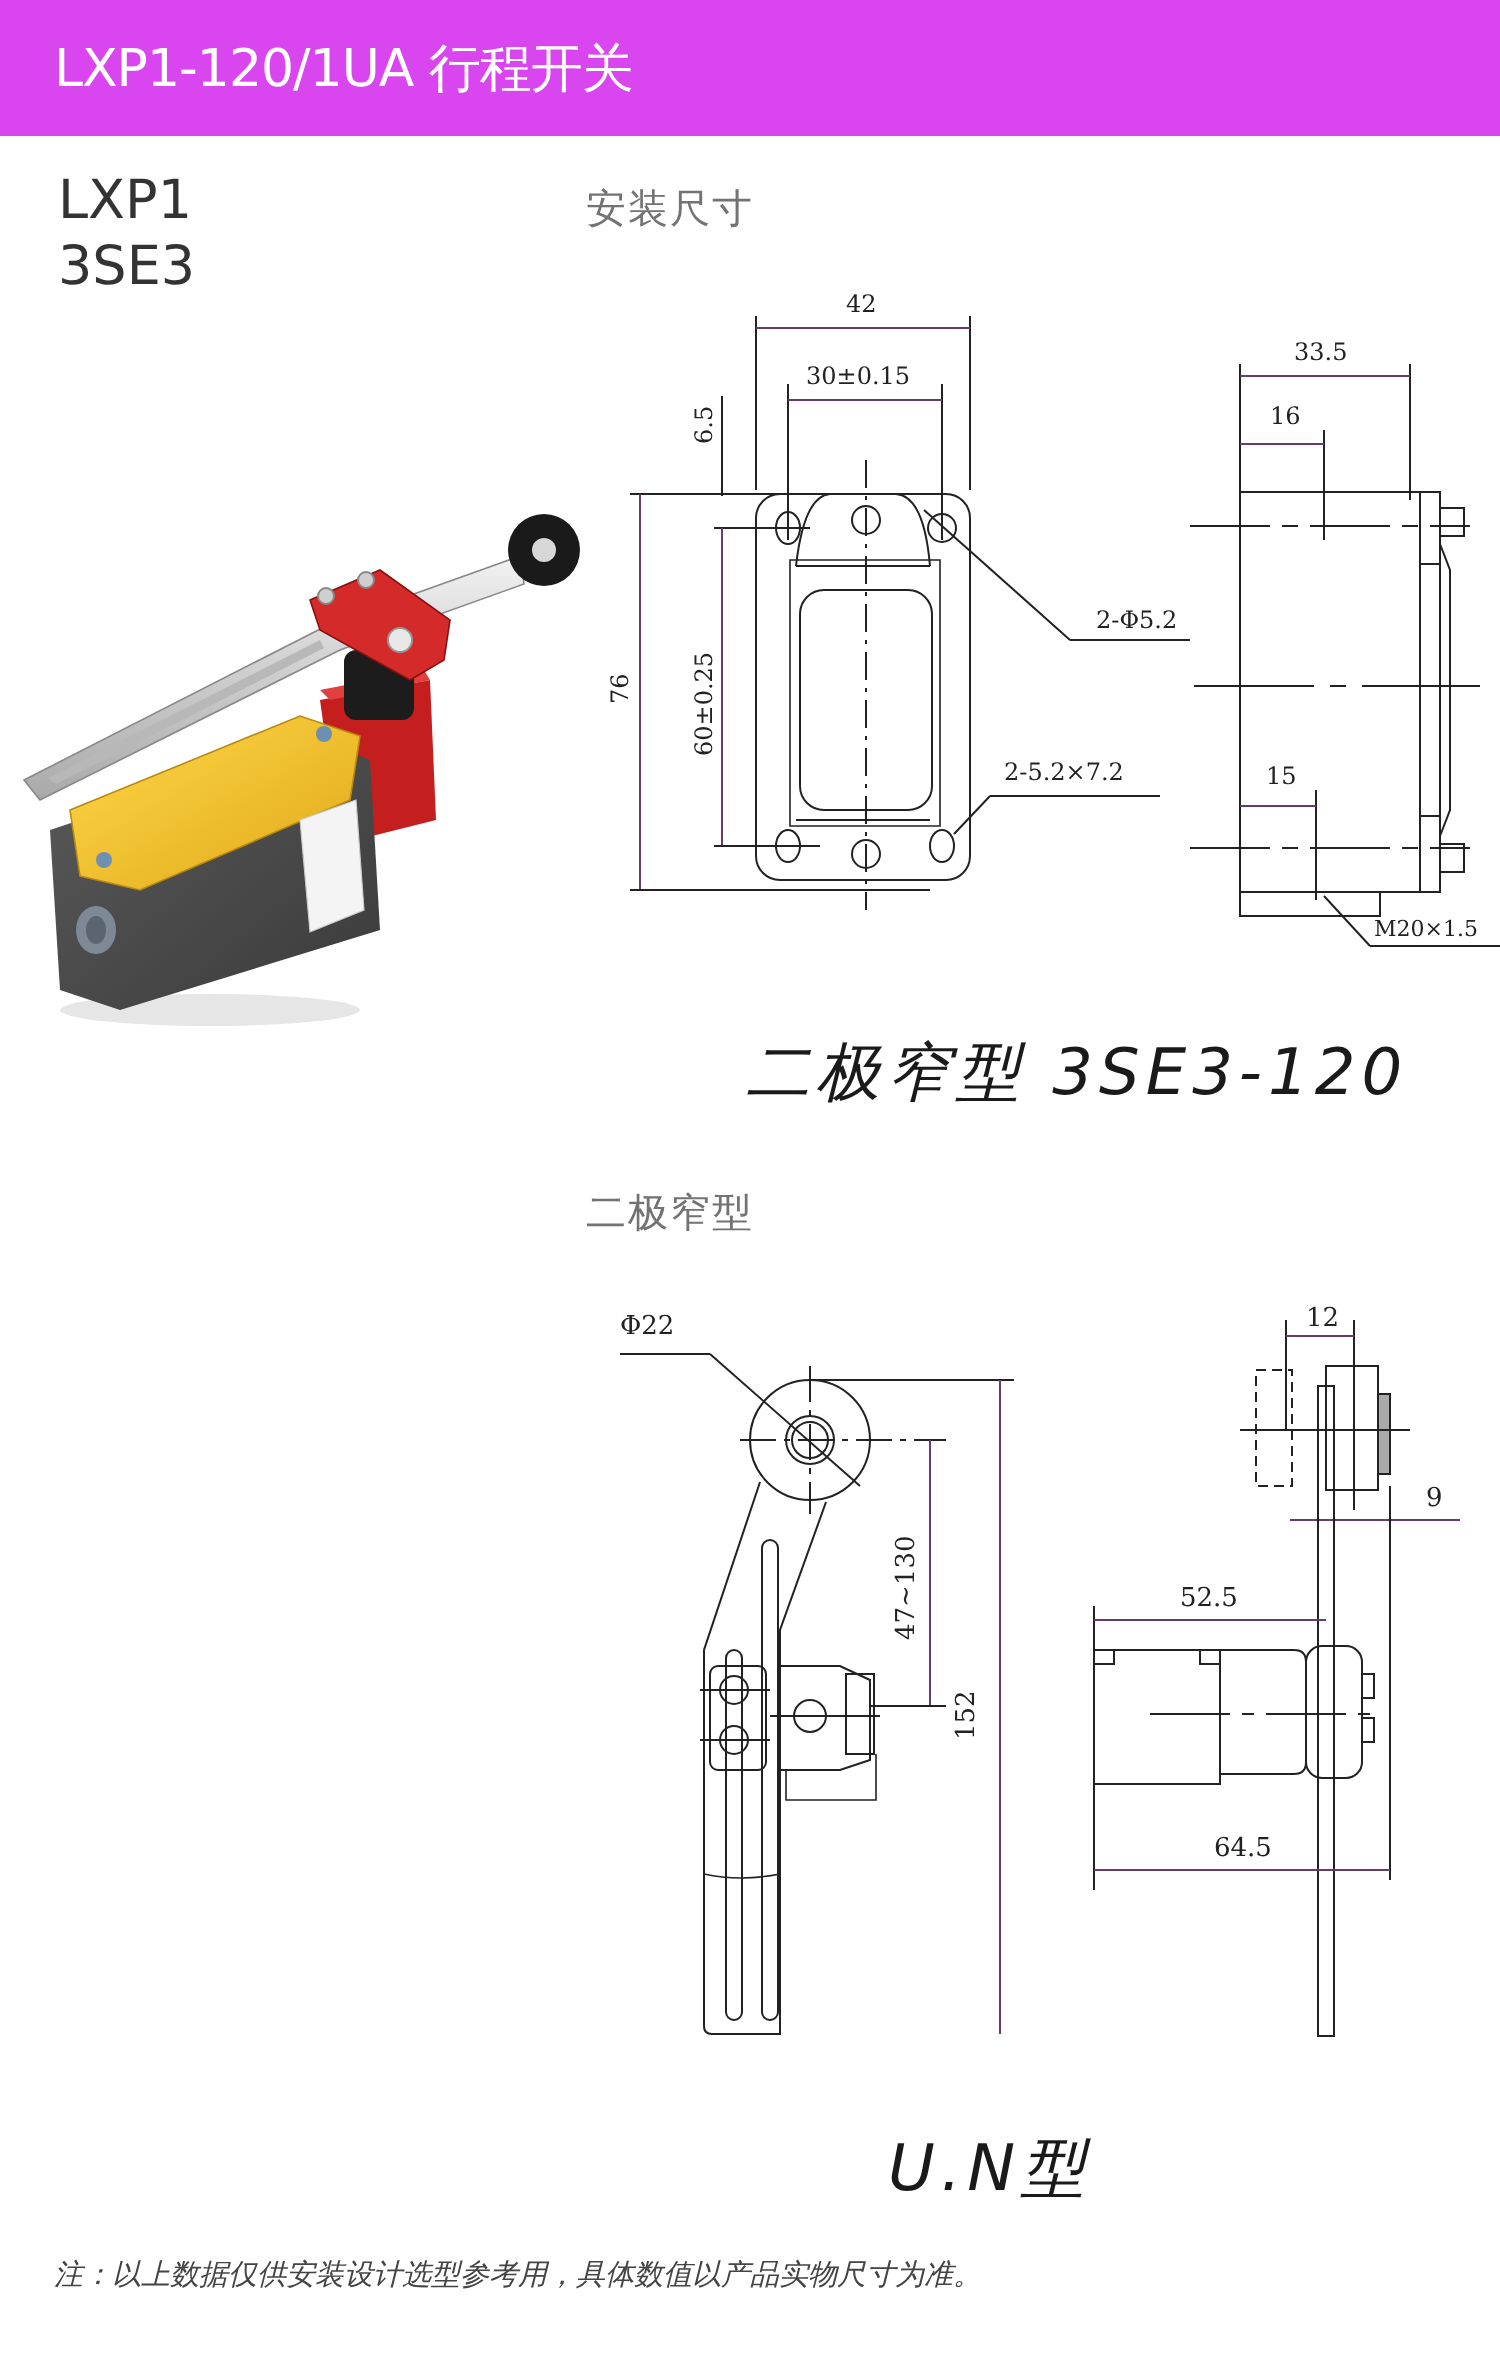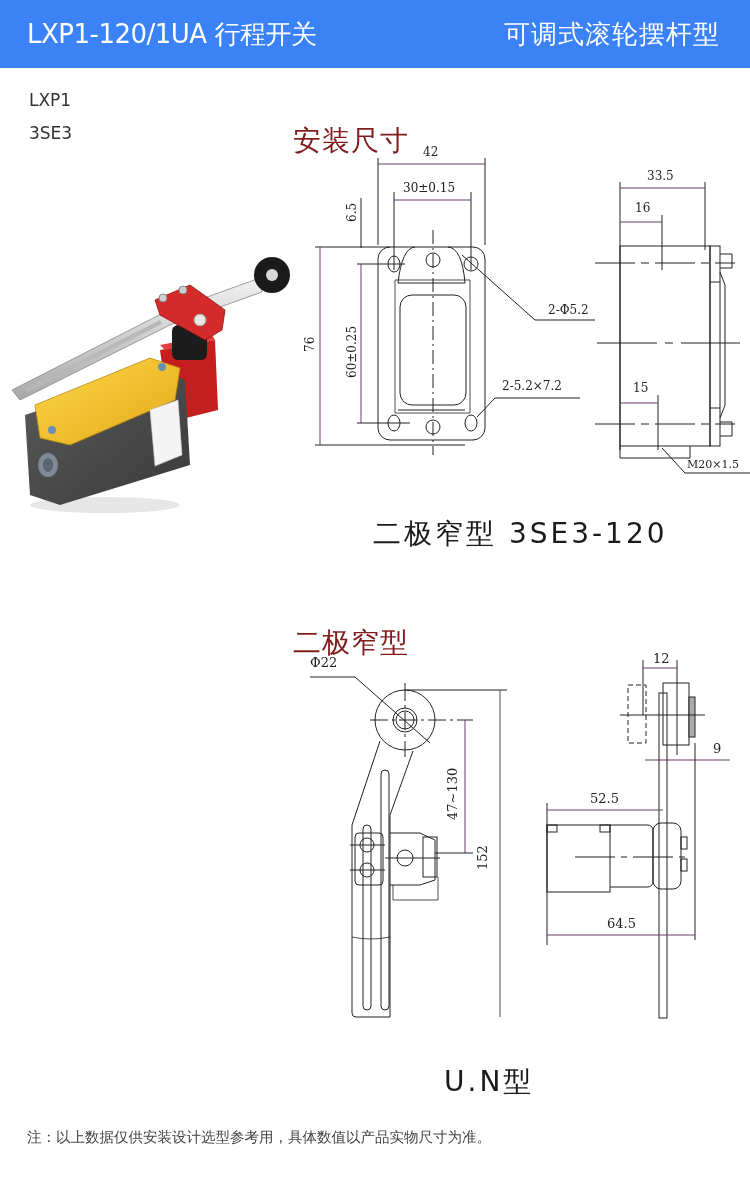--- a/index.html
+++ b/index.html
@@ -1,36 +1,35 @@
 <!DOCTYPE html>
 <html><head>
 <meta charset="utf-8">
 <style>
   * { margin: 0; padding: 0; box-sizing: border-box; }
   html, body { width: 750px; height: 1185px; background: #ffffff; overflow: hidden; }
   body { position: relative; font-family: "DejaVu Sans", "Liberation Sans", sans-serif; color: #222; }
   .header {
     position: absolute; left: 0; top: 0; width: 750px; height: 68px;
-    background: #3b82f6; color: #ffffff;
+    background: #d946ef; color: #ffffff;
   }
   .header .title-left { position: absolute; left: 27px; top: 17px; font-size: 26px; letter-spacing: -0.5px; }
   .header .title-right { position: absolute; right: 30px; top: 17px; font-size: 26px; letter-spacing: 1px; }
-  .models { position: absolute; left: 29px; top: 84px; font-size: 17px; line-height: 33px; color: #333; }
-  .section-title { position: absolute; font-size: 28px; color: #7f1d1d; letter-spacing: 1px; margin-top: 31px; }
-  .subtitle { position: absolute; font-size: 28px; color: #1a1a1a; letter-spacing: 3px; }
-  .footnote { position: absolute; left: 27px; top: 1128px; font-size: 14.5px; color: #444; }
+  .models { position: absolute; left: 29px; top: 84px; font-size: 27px; line-height: 33px; color: #333; }
+  .section-title { position: absolute; font-size: 20px; color: #737373; letter-spacing: 1px; }
+  .subtitle { position: absolute; font-size: 32px; color: #1a1a1a; letter-spacing: 3px; font-style: italic; }
+  .footnote { position: absolute; left: 27px; top: 1128px; font-size: 14.5px; color: #444; font-style: italic; }
   svg text { font-family: "DejaVu Serif", "Liberation Serif", serif; }
   .drawing { position: absolute; }
 </style>
 </head>
 <body>
 
 <div class="header">
   <span class="title-left">LXP1-120/1UA 行程开关</span>
-  <span class="title-right">可调式滚轮摆杆型</span>
 </div>
 
 <div class="models">
   <div>LXP1</div>
   <div>3SE3</div>
 </div>
 
 <svg class="drawing" style="left:0;top:240px" width="300" height="280" viewBox="0 0 300 280">
   <defs>
     <linearGradient id="bodyG" x1="0" y1="0" x2="1" y2="1">

